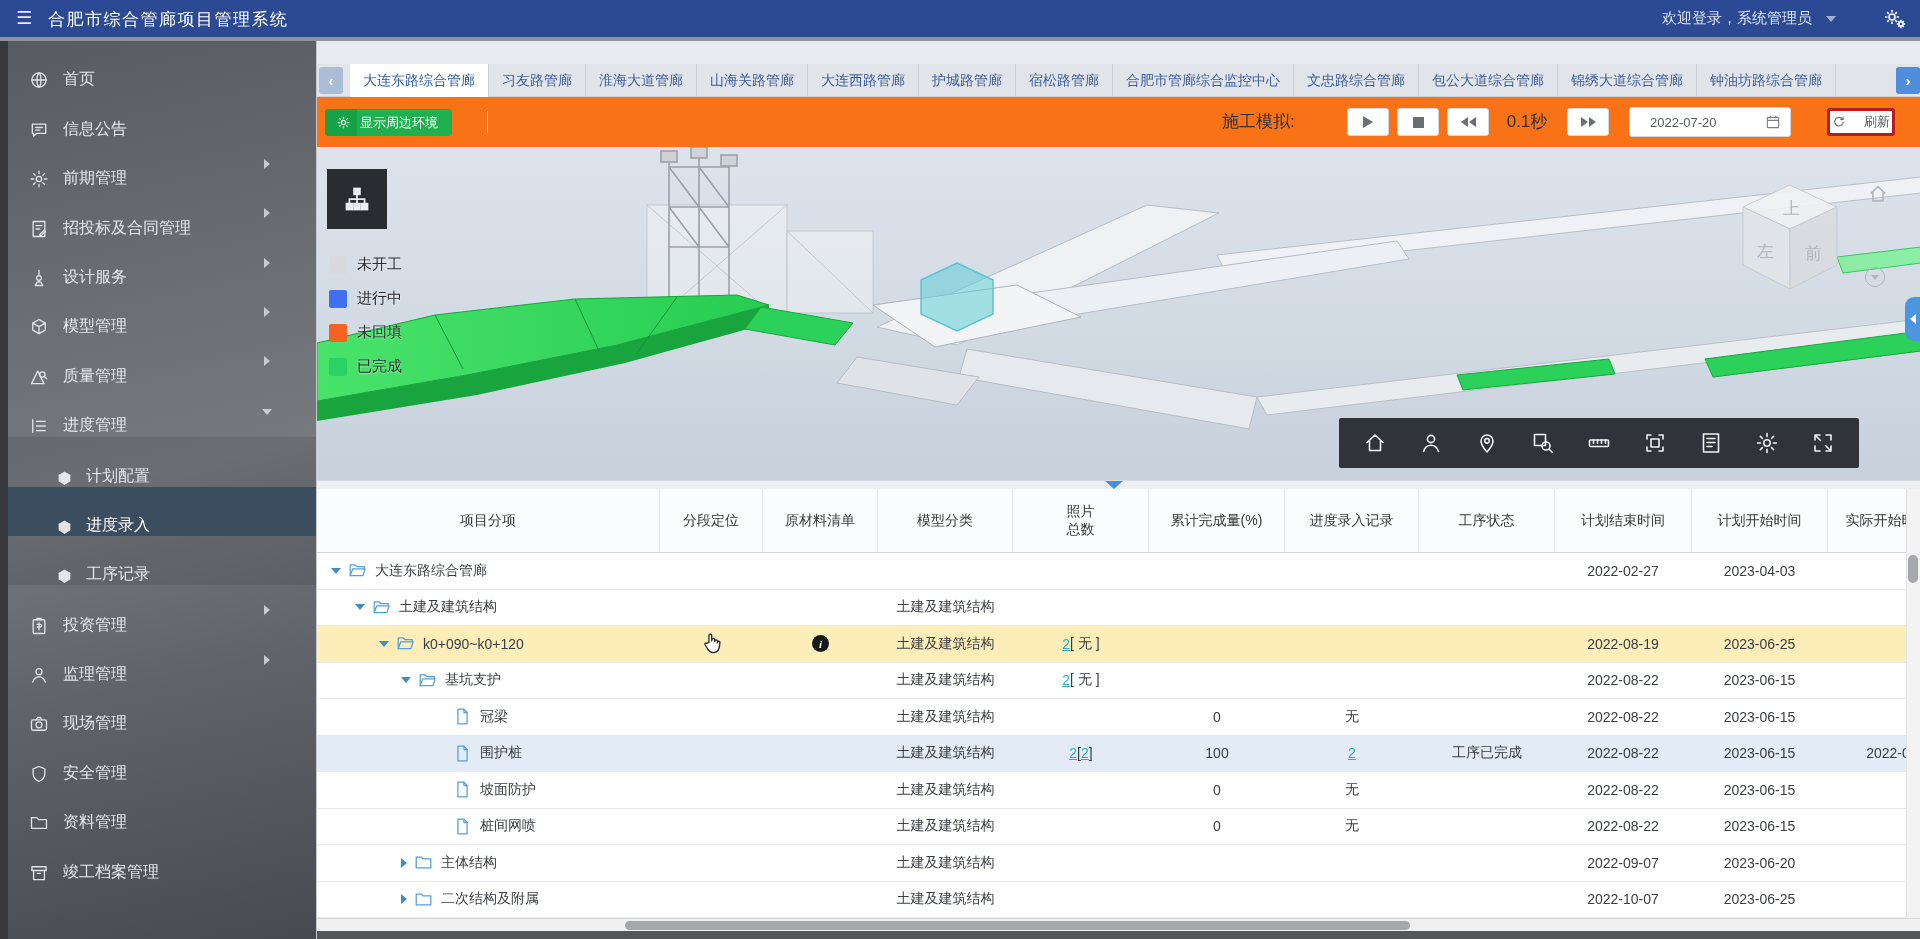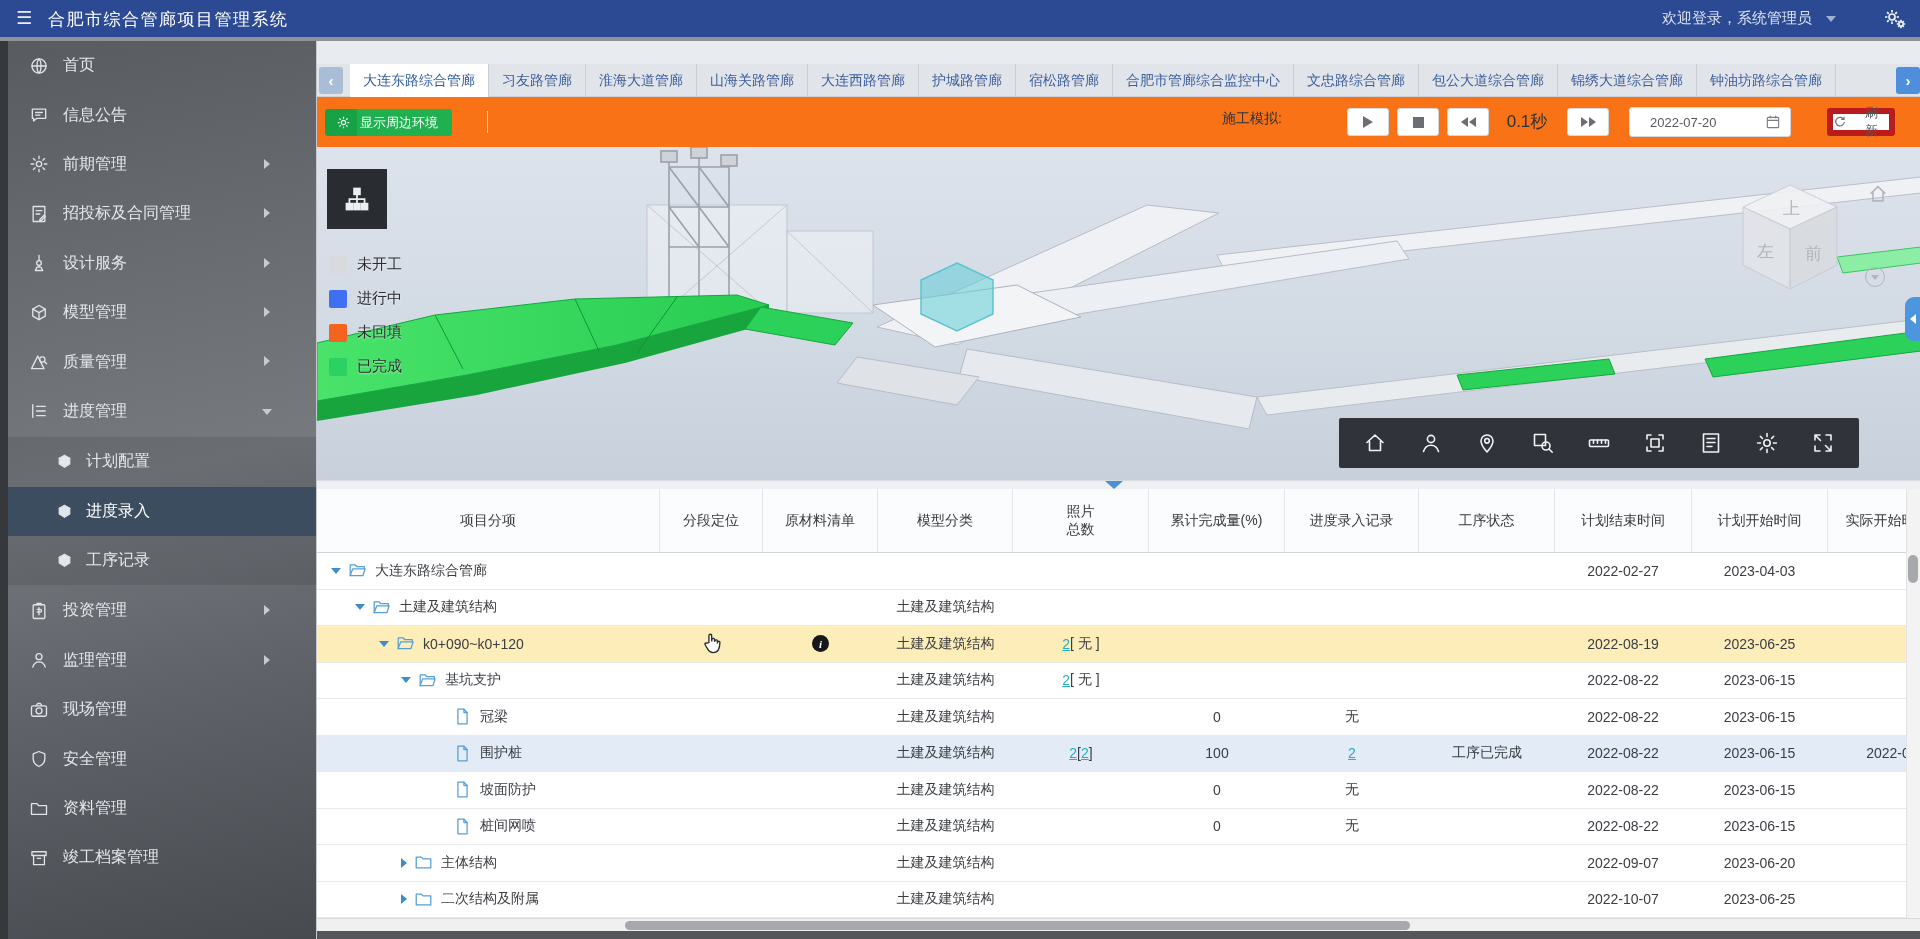--- a/index.html
+++ b/index.html
@@ -11,21 +11,21 @@
   .burger{position:absolute;left:14px;top:8px;width:20px;height:20px;color:#e8ecf5;font-size:18px;line-height:20px;text-align:center;cursor:pointer}
   .apptitle{position:absolute;left:48px;top:8px;font-size:17px;letter-spacing:1.5px;color:#fff}
   .welcome{position:absolute;right:108px;top:9px;font-size:15px;color:#dbe2f2;cursor:pointer}
   .welcaret{position:absolute;right:84px;top:16px;width:0;height:0;border-left:5px solid transparent;border-right:5px solid transparent;border-top:6px solid #9fb0d4;cursor:pointer}
   .topgears{position:absolute;right:12px;top:6px;width:26px;height:26px;color:#f0f3fa;cursor:pointer}
   .top-edge{position:absolute;left:0;top:37px;width:1920px;height:4px;background:#8f9398;z-index:25}
 
   
   .sidebar{position:absolute;left:8px;top:41px;width:308px;height:898px;z-index:20;
     background:linear-gradient(168deg,#585c61 0%,#6a6e73 28%,#767a7f 48%,#60646a 70%,#474a4f 100%)}
-  .sb-item{height:49.4px;display:flex;align-items:center;padding-left:21px;color:#e4e7eb;font-size:16px;position:relative;cursor:pointer;white-space:nowrap}
+  .sb-item{height:49.4px;display:flex;align-items:flex-end;padding-left:21px;color:#e4e7eb;font-size:16px;position:relative;cursor:pointer;white-space:nowrap}
   .sb-item .ic{width:20px;height:20px;margin-right:14px;color:#e0e3e8;flex:none}
   .sb-item .ic svg{display:block}
   .sb-sub{background:rgba(0,0,0,.10);border-top:1px solid rgba(255,255,255,.07);border-bottom:1px solid rgba(255,255,255,.07)}
   .sb-sub .sb-item{padding-left:48px}
   .sb-sub .sb-item .ic{width:17px;height:17px;margin-right:13px}
   .sb-item.active{background:#3c4d60;color:#fff}
   .chev-r{position:absolute;right:46px;top:19px;width:0;height:0;border-top:5px solid transparent;border-bottom:5px solid transparent;border-left:6px solid #c7cbd1}
   .chev-d{position:absolute;right:44px;top:22px;width:0;height:0;border-left:5px solid transparent;border-right:5px solid transparent;border-top:6px solid #c7cbd1}
 
   
@@ -39,31 +39,31 @@
   .tabnav{position:absolute;top:3px;width:24px;height:27px;border-radius:3px;color:#fff;font-size:15px;font-weight:bold;display:flex;align-items:center;justify-content:center;cursor:pointer;z-index:3}
   .tab-left{left:2px;background:#aabdd6}
   .tab-right{right:1px;background:#4e8edb}
 
   
   .controlbar{position:absolute;left:0;top:60px;width:1604px;height:50px;background:#f97316}
   .btn-env{position:absolute;left:8px;top:12px;height:27px;display:flex;align-items:center;gap:9px;padding:0 14px 0 11px;
     background:linear-gradient(90deg,#17a345 0,#17a345 32px,#1fb050 32px);border-radius:3px;color:#fff;font-size:13px;cursor:pointer}
   .btn-env .ic{width:15px;height:15px;color:#eafbef}
   .env-sep{position:absolute;left:170px;top:14px;width:1px;height:22px;background:#d8dbe0}
-  .sim-label{position:absolute;left:905px;top:13px;font-size:14px;font-weight:500;color:#2f3237}
+  .sim-label{position:absolute;left:905px;top:13px;font-size:17px;font-weight:500;color:#2f3237}
   .ctrlbtn{position:absolute;top:11px;width:42px;height:28px;background:#fff;border:1px solid #d4d7db;border-radius:3px;display:flex;align-items:center;justify-content:center;gap:1px;cursor:pointer;color:#6b6f74}
   .gly-play{width:0;height:0;border-left:10px solid #6b6f74;border-top:6px solid transparent;border-bottom:6px solid transparent}
   .gly-stop{width:11px;height:11px;background:#6b6f74}
   .tri-l{width:0;height:0;border-right:7px solid #6b6f74;border-top:5px solid transparent;border-bottom:5px solid transparent}
   .tri-r{width:0;height:0;border-left:7px solid #6b6f74;border-top:5px solid transparent;border-bottom:5px solid transparent}
   .speed{position:absolute;left:1184px;top:13px;width:52px;text-align:center;font-size:17px;color:#2f3237}
   .datebox{position:absolute;left:1312px;top:10px;width:162px;height:30px;background:#fff;border:1px solid #d4d7db;border-radius:3px;display:flex;align-items:center;cursor:pointer}
   .datebox .dtext{padding-left:20px;font-size:13px;color:#55585d;flex:1}
   .datebox .ic{width:16px;height:16px;margin-right:9px;color:#7a7e84}
-  .btn-refresh{position:absolute;left:1510px;top:11px;width:68px;height:28px;background:#fff;border:6px solid #b91c1c;border-radius:3px;display:flex;align-items:center;justify-content:center;gap:18px;font-size:13px;color:#52575c;cursor:pointer}
+  .btn-refresh{position:absolute;left:1510px;top:11px;width:68px;height:28px;background:#fff;border:3px solid #b91c1c;border-radius:3px;display:flex;align-items:center;justify-content:center;gap:18px;font-size:13px;color:#52575c;cursor:pointer}
   .btn-refresh .ic{width:14px;height:14px;color:#6b6f74}
 
   
   .viewport{position:absolute;left:0;top:110px;width:1604px;height:333px;background:linear-gradient(180deg,#dde3ec 0%,#d2dae4 55%,#c7d0db 100%);overflow:hidden}
   .scene{position:absolute;left:0;top:0}
   .treebtn{position:absolute;left:10px;top:22px;width:60px;height:60px;background:rgba(26,29,34,.92);display:flex;align-items:center;justify-content:center;color:#eceef1;cursor:pointer}
   .legend{position:absolute;left:12px;top:108px}
   .lg-row{display:flex;align-items:center;margin-bottom:15px;height:19px}
   .lg-sw{width:18px;height:18px;border-radius:2px;margin-right:10px;flex:none}
   .lg-tx{font-size:15px;color:#2b2d31;text-shadow:0 1px 2px rgba(255,255,255,.55)}

